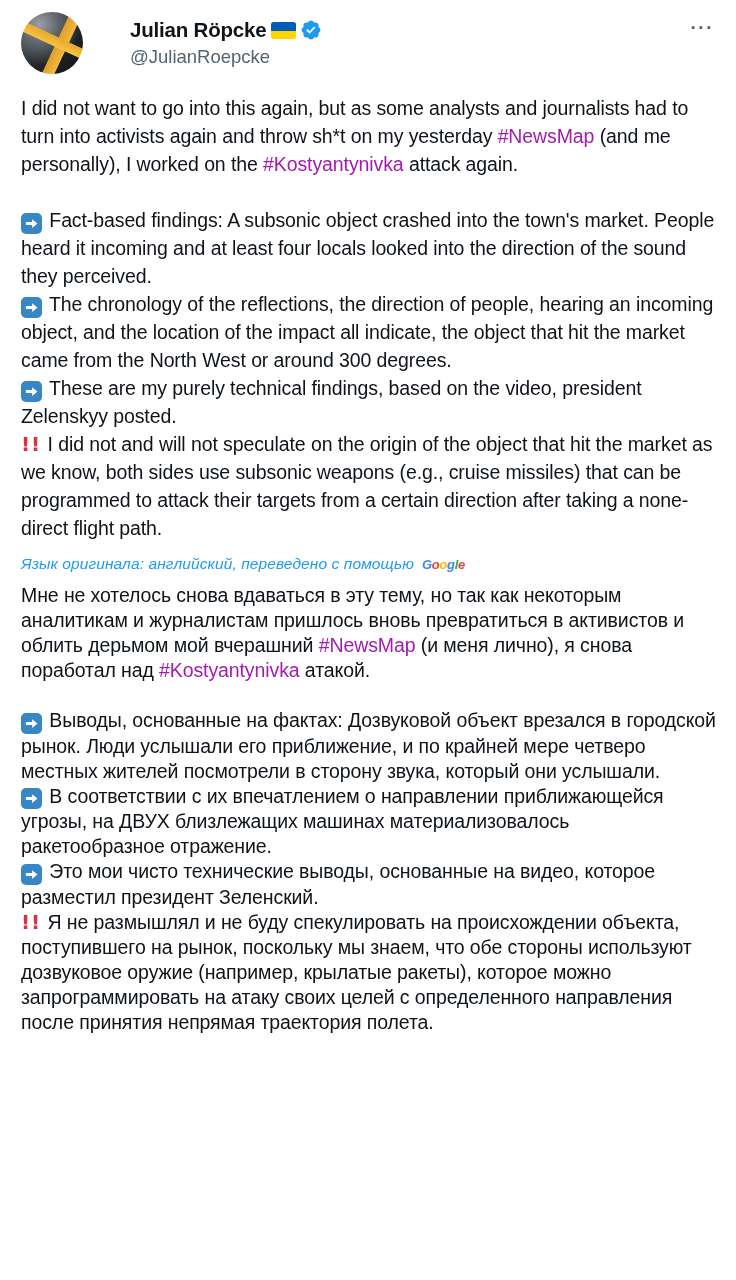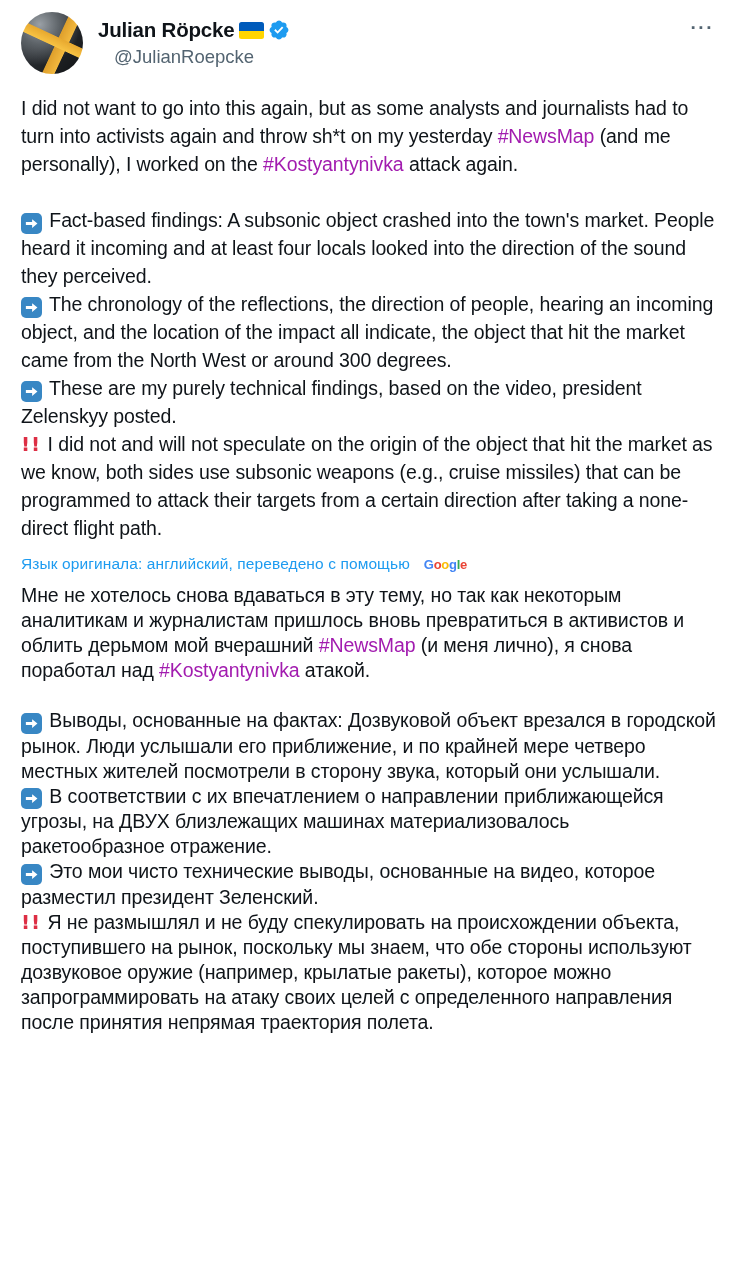--- a/index.html
+++ b/index.html
@@ -8,21 +8,21 @@
     width: 736px;
     min-height: 1280px;
     margin: 0 auto;
     font-family: "Liberation Sans", "DejaVu Sans", sans-serif;
     color: #0f1419;
     overflow: hidden;
   }
   .wrap { padding: 12px 20px 18px 21px; }
 
   
-  .header { display: flex; align-items: flex-start; }
+  .header { display: flex; align-items: flex-start; gap: 32px; }
   .avatar {
     width: 62px; height: 62px; border-radius: 50%;
     flex: 0 0 62px;
     background:
       linear-gradient(205deg, rgba(0,0,0,0) 40%, #e8a92f 41%, #f7c243 52%, rgba(0,0,0,0) 53%),
       linear-gradient(115deg, rgba(0,0,0,0) 54%, #dfa02c 55%, #f2b83e 68%, rgba(0,0,0,0) 69%),
       radial-gradient(circle at 30% 20%, #9aa0a6 0%, #5d6368 30%, rgba(40,44,48,0) 62%),
       linear-gradient(135deg, #484d53 0%, #26292d 50%, #101214 100%);
     cursor: pointer;
   }
@@ -31,21 +31,21 @@
   .display-name {
     font-weight: 700; font-size: 20.5px; letter-spacing: -0.2px;
     white-space: nowrap; cursor: pointer;
   }
   .flag {
     display: inline-block; width: 25px; height: 17px; border-radius: 2.5px;
     background: linear-gradient(#005bbb 50%, #ffd500 50%);
     margin-left: 1px;
   }
   .badge { width: 22px; height: 22px; display: inline-block; }
-  .handle { font-size: 18.5px; color: #536471; margin-top: 4px; cursor: pointer; margin-left: 16px; }
+  .handle { font-size: 18.5px; color: #536471; margin-top: 4px; cursor: pointer; }
   .more {
     color: #536471; font-size: 19px; font-weight: 700; letter-spacing: 1.5px;
     padding: 6px 2px 6px 10px; cursor: pointer; line-height: 1; user-select: none;
   }
 
   
   .body-text { margin-top: 20px; font-size: 19.5px; }
   .para { line-height: 28px; letter-spacing: -0.1px; word-wrap: break-word; }
   .para.ru { line-height: 25px; }
   .para.blank.en { height: 28px; }
@@ -59,23 +59,24 @@
   }
   .emoji-arrow svg { width: 15px; height: 15px; display: block; }
   .emoji-alert {
     color: #dd2e44; font-weight: 800; font-size: 20px; letter-spacing: 1px;
     margin-right: 1px; font-family: "DejaVu Sans", sans-serif;
   }
 
   
   .trans-note {
     margin: 13px 0 10px 0;
-    display: flex; align-items: baseline; gap: 14px;
+    display: flex; align-items: baseline; gap: 8px;
     font-size: 15.5px; color: #1d9bf0; cursor: pointer;
     letter-spacing: 0.1px;
+    font-style: italic;
   }
   .google-word {
     font-size: 13px; font-weight: 600; letter-spacing: -0.3px;
     font-family: "Liberation Sans", sans-serif;
   }
 </style>
 </head>
 <body>
 
 <div class="wrap">

